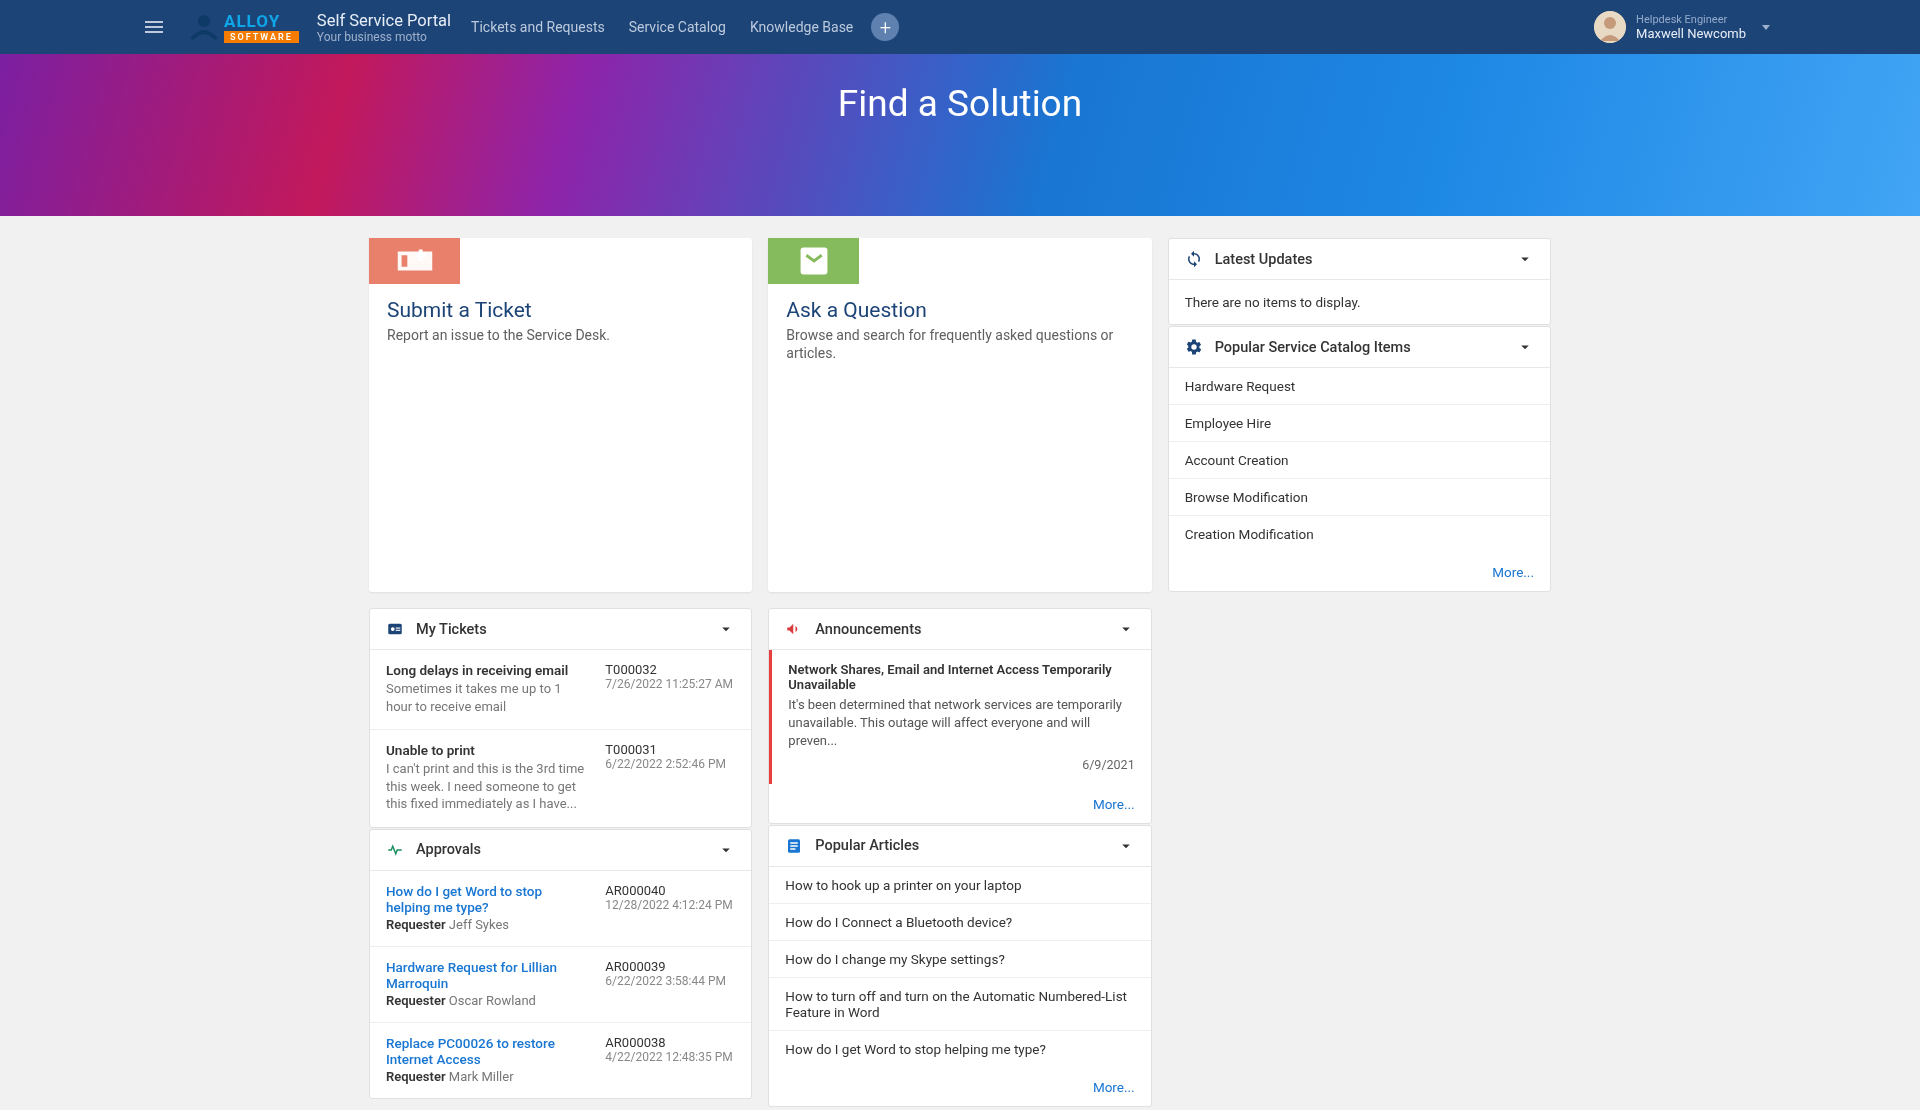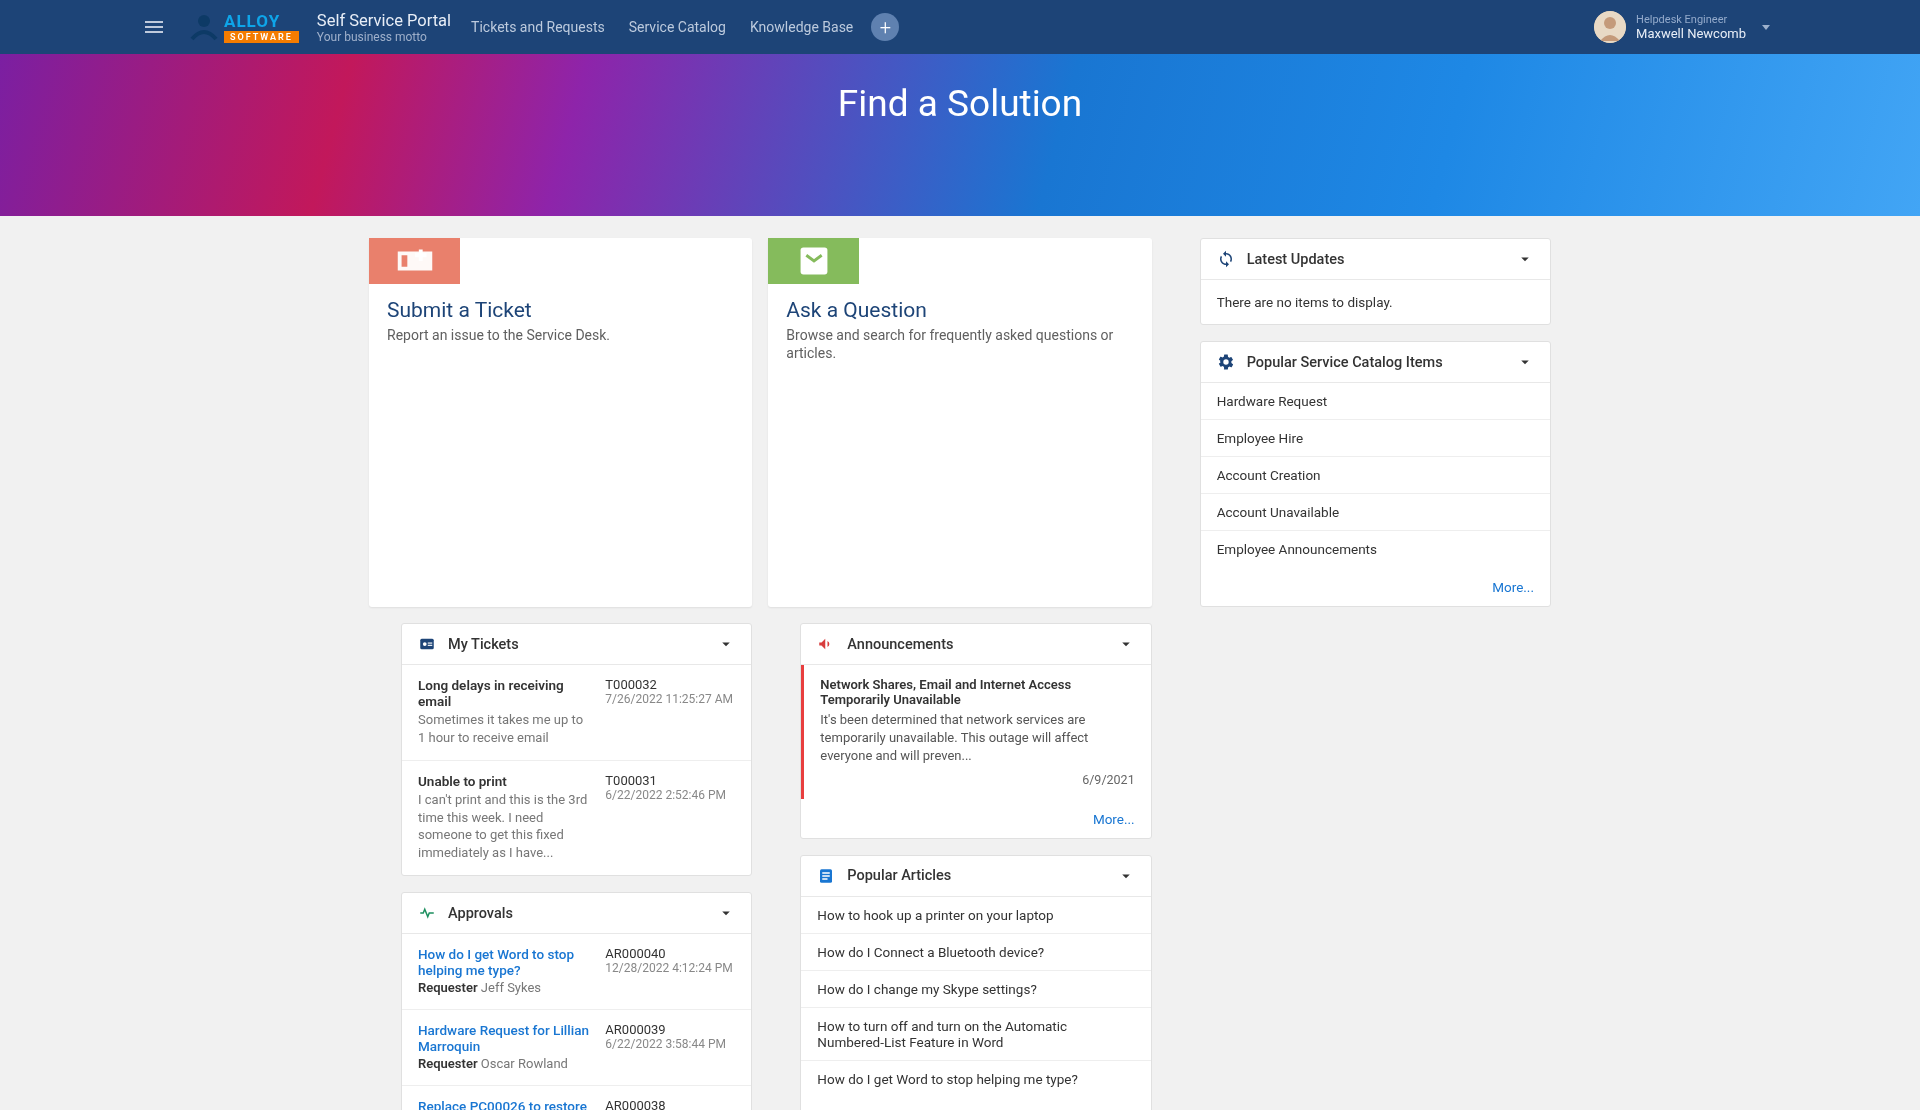--- a/index.html
+++ b/index.html
@@ -79,21 +79,21 @@
 .ticket-right .t-id { font-size: 13px; color: #333; }
 .ticket-right .t-date { font-size: 12px; color: #888; }
 
 
 .announce-item { padding: 12px 16px; border-left: 3px solid #e83e3e; }
 .announce-item .a-title { font-size: 13px; font-weight: 600; color: #333; margin-bottom: 4px; }
 .announce-item .a-body { font-size: 13px; color: #555; line-height: 1.4; }
 .announce-item .a-date { text-align: right; font-size: 12.5px; color: #666; margin-top: 6px; }
 
 
-.col { display: flex; flex-direction: column; gap: 16px; margin-left: 32px; }
+.col { display: flex; flex-direction: column; gap: 1px; }
 </style>
 </head>
 <body>
 
 <div class="header">
   <div class="hamburger">
     <svg viewBox="0 0 24 24">
         <path d="M3 6h18v2H3V6zm0 5h18v2H3v-2zm0 5h18v2H3v-2z"></path>
       </svg>
   </div>
@@ -192,22 +192,22 @@
           </span>
         <h4>Popular Service Catalog Items</h4>
         <span class="chev"><svg viewBox="0 0 24 24">
               <path d="M7 10l5 5 5-5z"></path>
             </svg></span>
       </div>
       <div class="panel-body">
         <div class="panel-item">Hardware Request</div>
         <div class="panel-item">Employee Hire</div>
         <div class="panel-item">Account Creation</div>
-        <div class="panel-item">Account Unavailable</div>
-        <div class="panel-item">Employee Announcements</div>
+        <div class="panel-item">Browse Modification</div>
+        <div class="panel-item">Creation Modification</div>
         <div class="panel-more"><a>More...</a></div>
       </div>
     </div>
   </div>
 
   <div class="col">
     <div class="panel">
       <div class="panel-header">
         <span class="ph-icon">
             <svg viewBox="0 0 24 24" fill="#1d4477">

